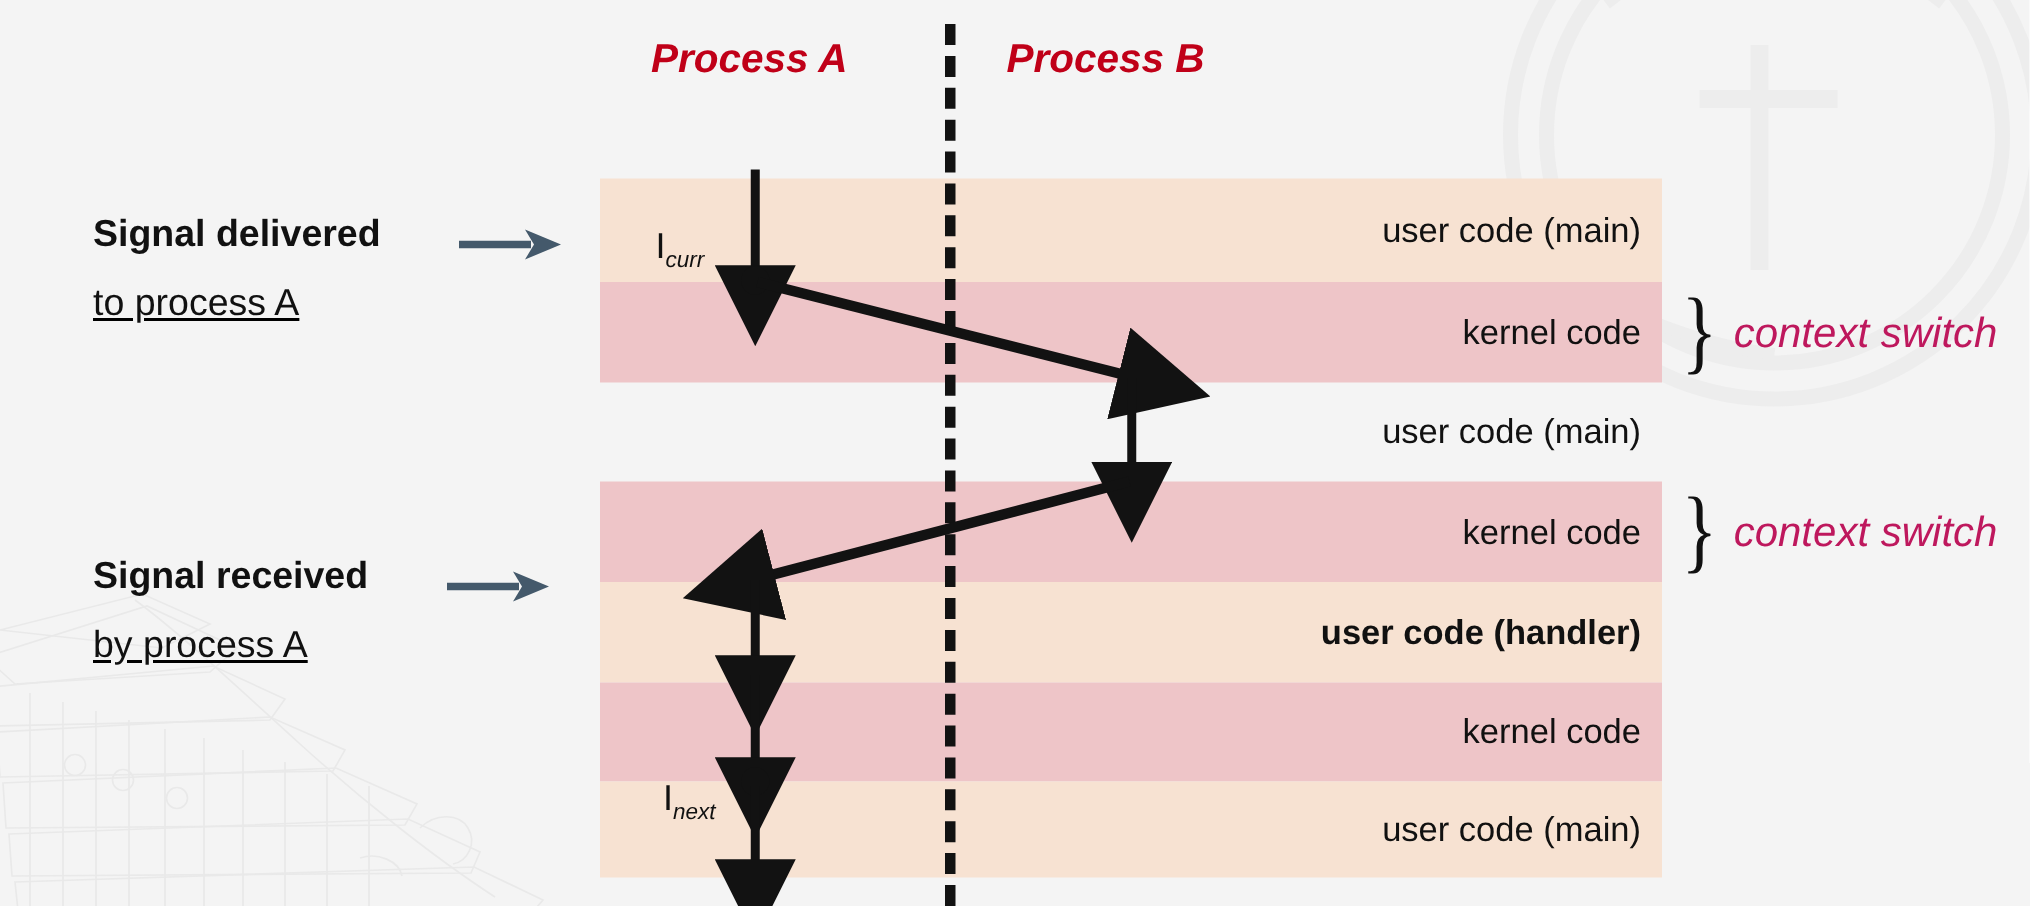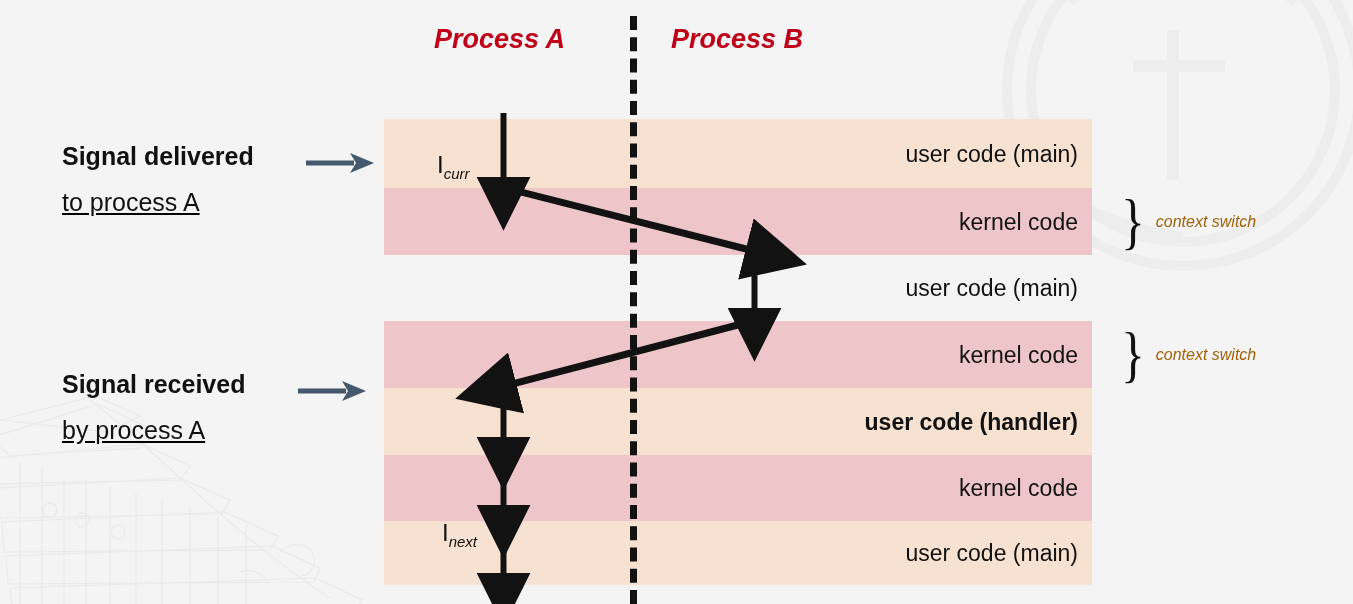--- a/index.html
+++ b/index.html
@@ -34,21 +34,21 @@
     font-weight: 700;
     color: #c00018;
     white-space: nowrap;
   }
   #head-a { left: 434px; }
   #head-b { left: 671px; }
 
   
   #bands {
     position: absolute;
-    left: 384px;
+    left: 400px;
     top: 119px;
     width: 708px;
     height: 466px;
   }
   .band {
     position: absolute;
     left: 0;
     width: 100%;
     box-sizing: border-box;
   }
@@ -116,23 +116,23 @@
   .brace-glyph {
     font-size: 62px;
     line-height: 0.8;
     color: #111111;
     font-family: "Liberation Serif", serif;
     font-weight: 400;
     margin-right: 8px;
     transform: scaleX(0.8);
   }
   .brace-text {
-    font-size: 16px;
+    font-size: 28px;
     font-style: italic;
-    color: #a16207;
+    color: #be185d;
     white-space: nowrap;
   }
   #brace-1 { top: 189px; }
   #brace-2 { top: 322px; }
 
   
   #flow {
     position: absolute;
     left: 0;
     top: 0;

